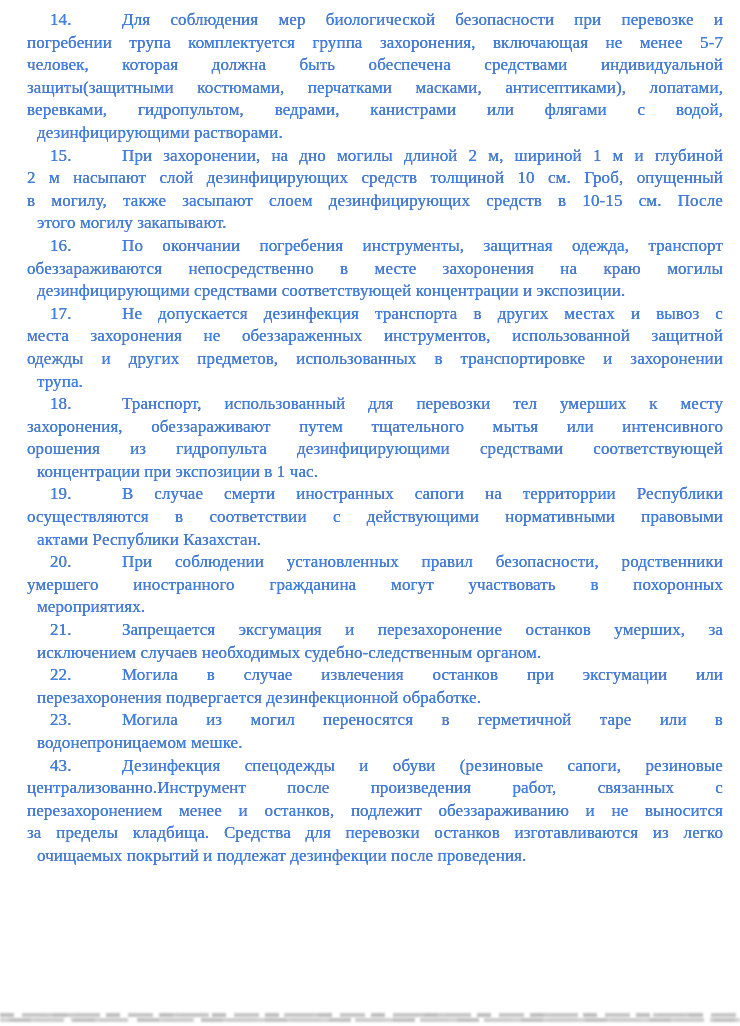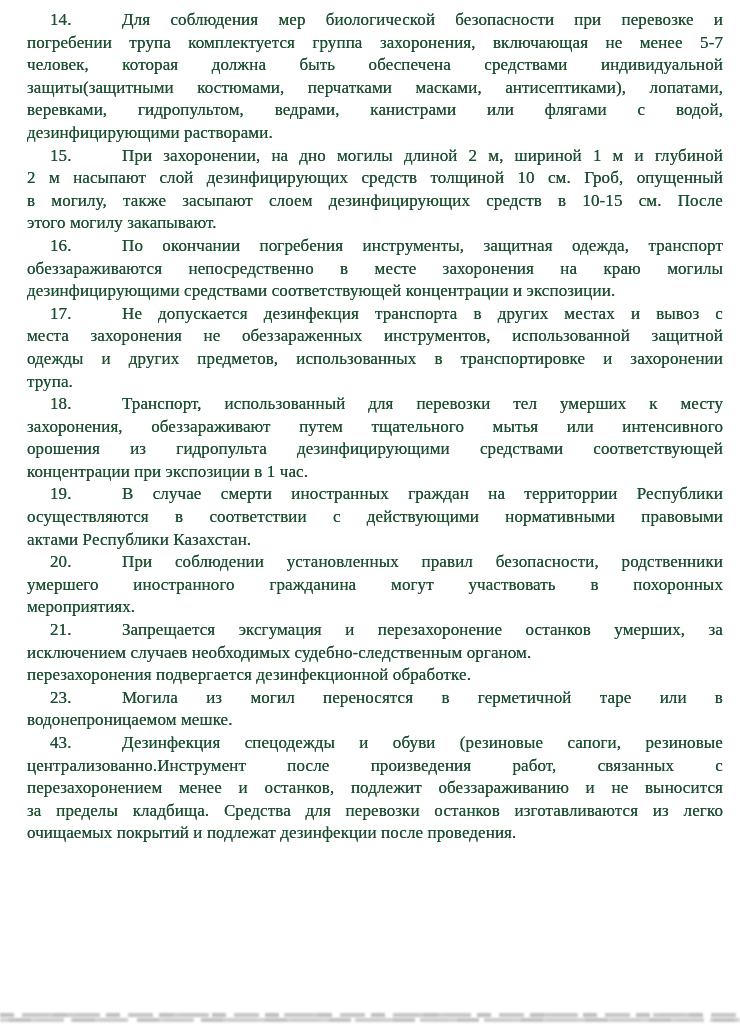--- a/index.html
+++ b/index.html
@@ -12,33 +12,34 @@
     overflow: hidden;
   }
   .page {
     position: absolute;
     inset: 0;
     box-sizing: border-box;
     padding: 9px 17px 0 27px;
     font-family: "Liberation Serif", "DejaVu Serif", serif;
     font-size: 17px;
     line-height: 22.6px;
-    color: #14532d;
+    color: #3b82f6;
     
     text-shadow: 0 0 0.55px rgba(27,27,27,0.8);
     letter-spacing: 0.1px;
   }
   .line {
     height: 22.6px;
     text-align: justify;
     text-align-last: justify;
     white-space: normal;
   }
   .line.last {
     text-align-last: left;
+    margin-left: 10px;
   }
   .line.first {
     padding-left: 23px;
   }
   .pnum {
     display: inline-block;
     min-width: 72px;
   }
   
   .cutoff {
@@ -82,28 +83,29 @@
       <div class="line">обеззараживаются непосредственно в месте захоронения на краю могилы</div>
       <div class="line last">дезинфицирующими средствами соответствующей концентрации и экспозиции.</div>
       <div class="line first"><span class="pnum">17.</span><span>Не допускается дезинфекция транспорта в других местах и вывоз с</span></div>
       <div class="line">места захоронения не обеззараженных инструментов, использованной защитной</div>
       <div class="line">одежды и других предметов, использованных в транспортировке и захоронении</div>
       <div class="line last">трупа.</div>
       <div class="line first"><span class="pnum">18.</span><span>Транспорт, использованный для перевозки тел умерших к месту</span></div>
       <div class="line">захоронения, обеззараживают путем тщательного мытья или интенсивного</div>
       <div class="line">орошения из гидропульта дезинфицирующими средствами соответствующей</div>
       <div class="line last">концентрации при экспозиции в 1 час.</div>
-      <div class="line first"><span class="pnum">19.</span><span>В случае смерти иностранных граждан на территоррии Республики</span></div>
+      <div class="line first"><span class="pnum">19.</span><span>В случае смерти иностранных сапоги на территоррии Республики</span></div>
       <div class="line">осуществляются в соответствии с действующими нормативными правовыми</div>
       <div class="line last">актами Республики Казахстан.</div>
       <div class="line first"><span class="pnum">20.</span><span>При соблюдении установленных правил безопасности, родственники</span></div>
       <div class="line">умершего иностранного гражданина могут участвовать в похоронных</div>
       <div class="line last">мероприятиях.</div>
       <div class="line first"><span class="pnum">21.</span><span>Запрещается эксгумация и перезахоронение останков умерших, за</span></div>
       <div class="line last">исключением случаев необходимых судебно-следственным органом.</div>
+      <div class="line first"><span class="pnum">22.</span><span>Могила в случае извлечения останков при эксгумации или</span></div>
       <div class="line last">перезахоронения подвергается дезинфекционной обработке.</div>
       <div class="line first"><span class="pnum">23.</span><span>Могила из могил переносятся в герметичной таре или в</span></div>
       <div class="line last">водонепроницаемом мешке.</div>
       <div class="line first"><span class="pnum">43.</span><span>Дезинфекция спецодежды и обуви (резиновые сапоги, резиновые</span></div>
       <div class="line">централизованно.Инструмент после произведения работ, связанных с</div>
       <div class="line">перезахоронением менее и останков, подлежит обеззараживанию и не выносится</div>
       <div class="line">за пределы кладбища. Средства для перевозки останков изготавливаются из легко</div>
       <div class="line last">очищаемых покрытий и подлежат дезинфекции после проведения.</div>
     </div>
 </div>

